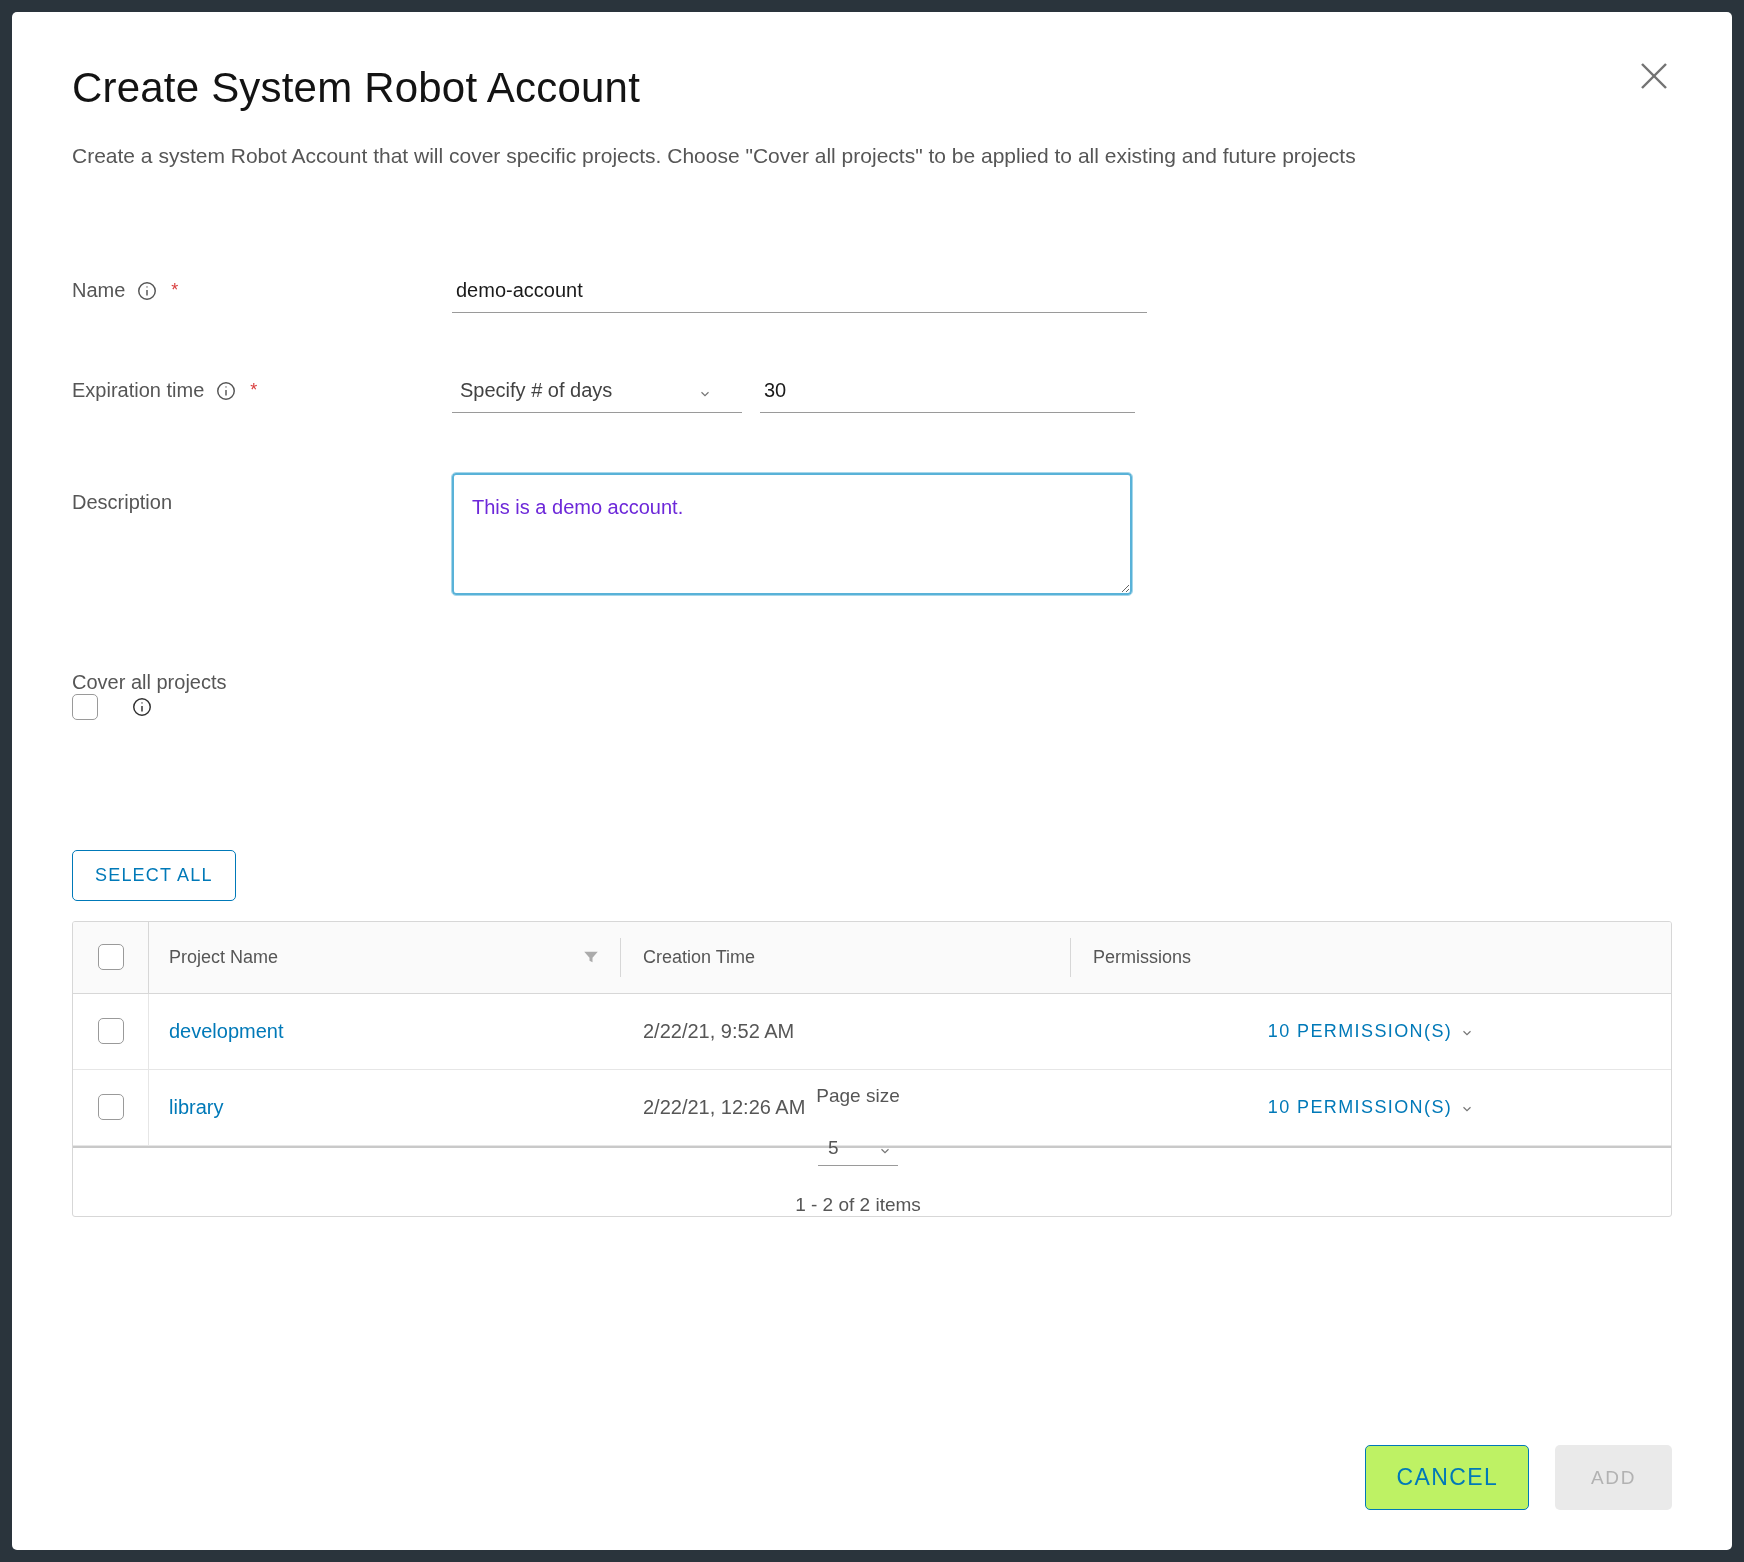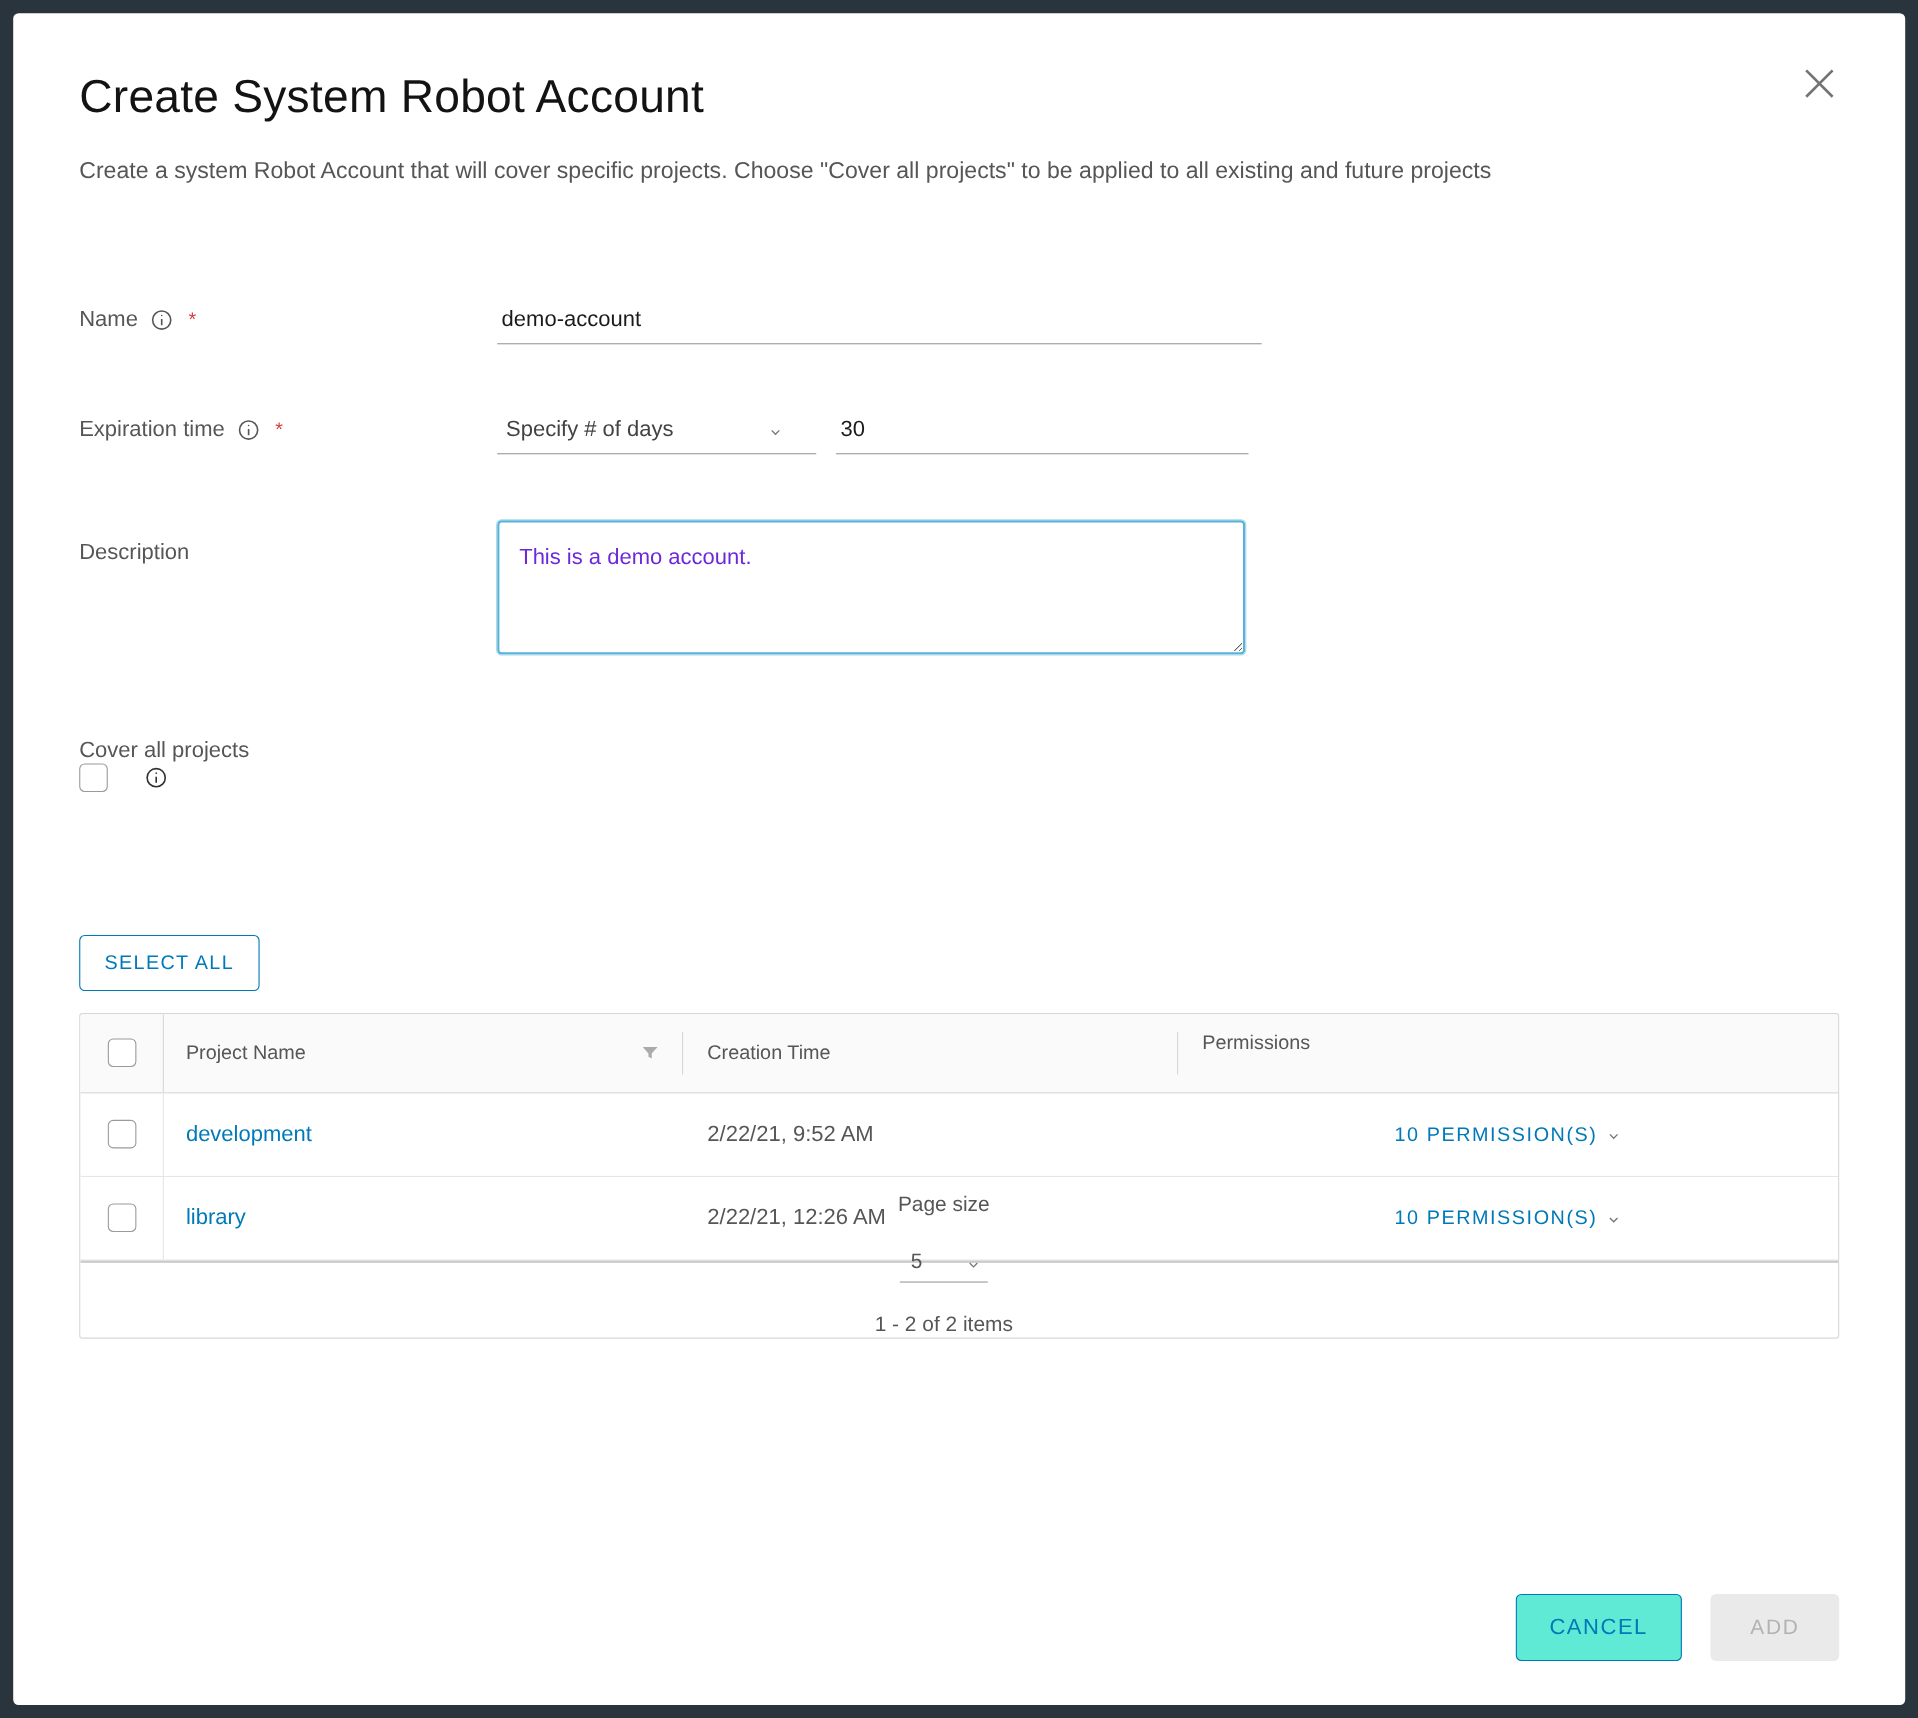--- a/index.html
+++ b/index.html
@@ -165,21 +165,21 @@
     align-items: center;
     background: #fafafa;
     border-bottom: 1.5px solid #d7d7d7;
     height: 72px;
     font-size: 18px;
     color: #565656;
   }
   .th-sel { width: 76px; display:flex; align-items:center; justify-content:center; border-right: 1.5px solid #d7d7d7; height:100%;}
   .th-name { width: 472px; padding-left: 20px; display:flex; align-items:center; justify-content:space-between; padding-right:20px; border-right: 1.5px solid #d7d7d7; height:55%;}
   .th-time { width: 450px; padding-left: 22px; display:flex; align-items:center; border-right: 1.5px solid #d7d7d7; height:55%;}
-  .th-perm { flex: 1; padding-left: 22px; display:flex; height:55%;}
+  .th-perm { flex: 1; padding-left: 22px; display:flex; align-items:center; height:55%;}
   .filter-icon { width:18px; height:18px; opacity:.55; }
   .filter-icon svg{width:100%;height:100%;fill:#6b6b6b;}
   .trow {
     display: flex;
     align-items: center;
     height: 76px;
     border-bottom: 1px solid #e6e6e6;
     font-size: 20px;
   }
   .td-sel { width: 76px; display:flex; align-items:center; justify-content:center; border-right: 1.5px solid #e6e6e6; height:100%;}
@@ -220,23 +220,23 @@
   }
   .modal-footer {
     margin-top: auto;
     display:flex;
     justify-content:flex-end;
     gap: 26px;
     padding-top: 40px;
   }
   .btn-cancel {
     border: 1.5px solid #0079b8;
-    background:#5eead4;
+    background:#bef264;
     color:#0079b8;
-    font-size: 20px;
+    font-size: 23px;
     letter-spacing: 1.4px;
     font-weight:500;
     padding: 18px 30px;
     border-radius:5px;
     cursor:pointer;
     font-family:inherit;
   }
   .btn-add {
     border:none;
     background:#eaeaea;

